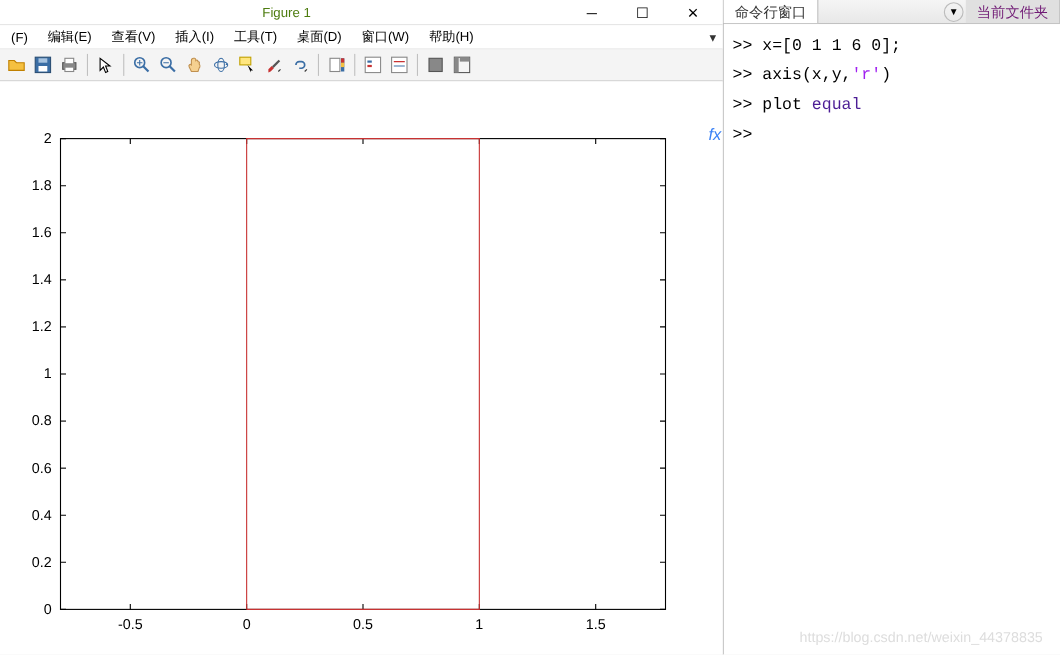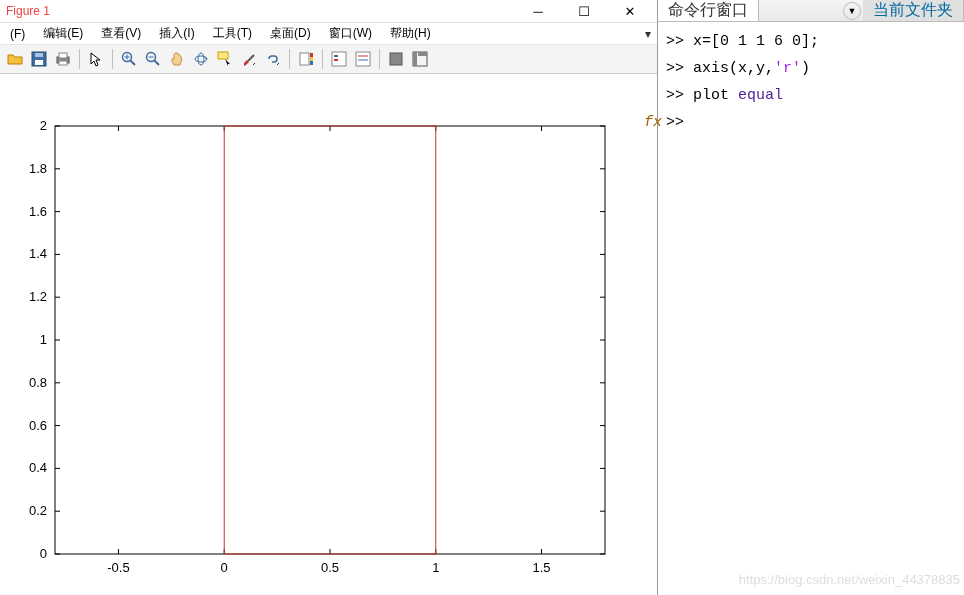--- a/index.html
+++ b/index.html
@@ -21,21 +21,21 @@
       border-right: 1px solid #999;
     }
     .titlebar {
       height: 24px;
       background: #fff;
       display: flex;
       align-items: center;
       padding: 0 4px;
       border-bottom: 1px solid #e0e0e0;
     }
-    .title-text { flex: 1; font-size: 12px; color: #ef4444; padding-left: 2px;}
+    .title-text { flex: 1; font-size: 12px; color: #4d7c0f; padding-left: 2px; text-align: center;}
     .win-controls { display: flex; gap: 0; }
     .win-btn {
       width: 46px; height: 22px;
       display: flex; align-items: center; justify-content: center;
       font-size: 13px; color: #000;
       cursor: default;
     }
     .menubar {
       height: 22px;
       display: flex;
@@ -87,29 +87,29 @@
     }
     .rp-header {
       height: 22px;
       display: flex;
       align-items: center;
       background: linear-gradient(#f5f5f5, #e8e8e8);
       border-bottom: 1px solid #bbb;
     }
     .rp-tab {
       padding: 2px 10px;
-      font-size: 16px;
+      font-size: 13px;
       color: #333;
       border-right: 1px solid #bbb;
       background: #fff;
       height: 100%;
       display: flex;
       align-items: center;
     }
-    .rp-tab.inactive { background: #e0e0e0; color: #0369a1; }
+    .rp-tab.inactive { background: #e0e0e0; color: #701a75; }
     .rp-dropdown {
       width: 18px; height: 18px;
       margin-left: auto; margin-right: 2px;
       display: flex; align-items: center; justify-content: center;
       border: 1px solid #bbb;
       border-radius: 50%;
       font-size: 9px;
     }
     .cmd-body {
       flex: 1;
@@ -121,30 +121,30 @@
       position: relative;
     }
     .cmd-line { white-space: pre; color: #000; }
     .cmd-prompt { color: #000; }
     .str-lit { color: #a020f0; }
     .kw { color: #4c1d95; }
     .fx-label {
       position: absolute;
       left: -22px;
       font-style: italic;
-      font-family: Liberation Mono, monospace;
+      font-family: Liberation Sans, sans-serif;
       font-size: 15px;
-      color: #a16207;
+      color: #3b82f6;
     }
     .cmd-row { position: relative; padding-left: 0; }
     .cmd-row.with-fx { display: flex; align-items: center; }
     .watermark {
       position: absolute;
       bottom: 4px;
-      right: 4px;
+      right: 16px;
       font-size: 13px;
       color: #ddd;
       font-family: Arial, sans-serif;
     }
     svg text { font-family: Arial, sans-serif; }
   </style>
 </head>
 <body>
 
 <div class="figure-window">

